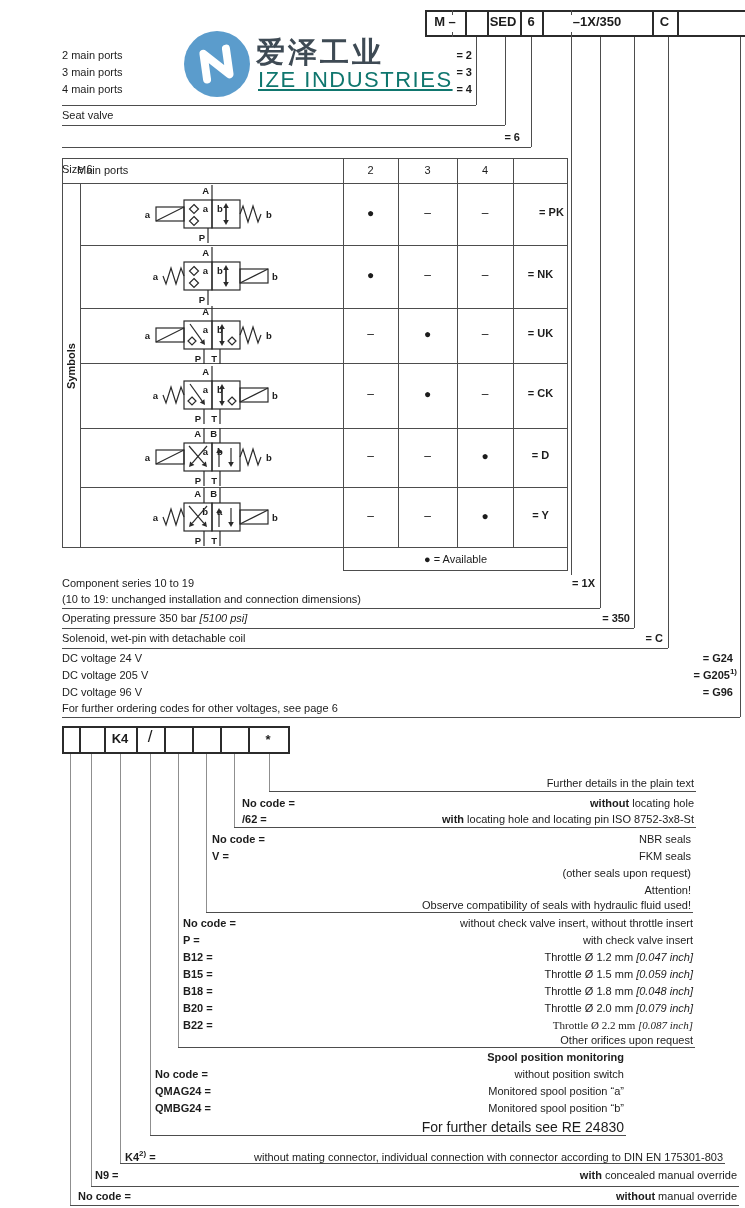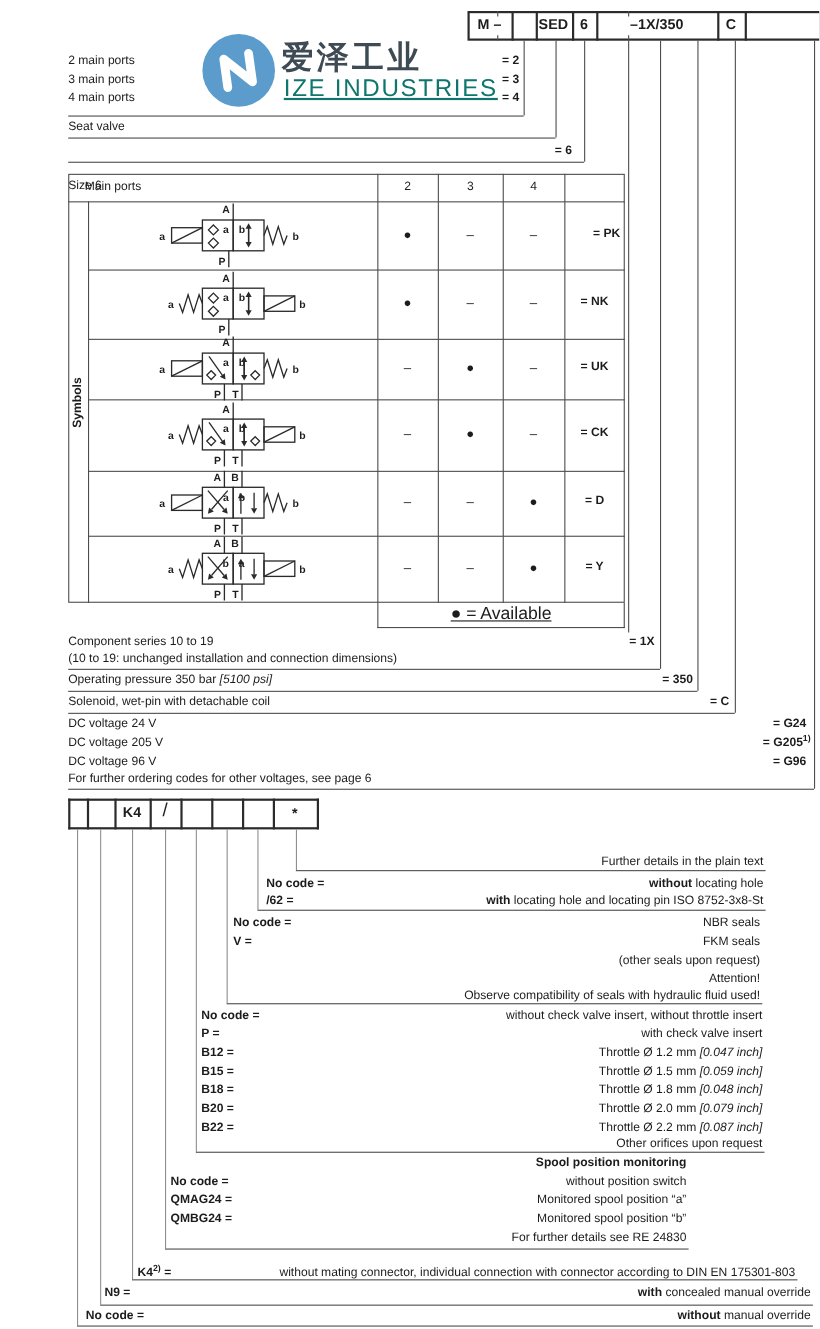--- a/index.html
+++ b/index.html
@@ -78,21 +78,21 @@
   <div class="hl" style="left:80px;top:363px;width:488px;"></div>
   <div class="hl" style="left:80px;top:428px;width:488px;"></div>
   <div class="hl" style="left:80px;top:487px;width:488px;"></div>
   <div class="t" style="left:77px;top:164px;">Main ports</div>
   <div class="t c" style="left:343px;top:164px;width:55px;">2</div>
   <div class="t c" style="left:398px;top:164px;width:59px;">3</div>
   <div class="t c" style="left:457px;top:164px;width:56px;">4</div>
   <div style="position:absolute;left:62px;top:183px;width:18px;height:365px;display:flex;align-items:center;justify-content:center;">
     <span class="b" style="transform:rotate(-90deg);font-size:11px;white-space:nowrap;">Symbols</span>
   </div>
-  <div style="position:absolute;left:343px;top:548px;width:225px;height:23px;border:1px solid #4d4d4d;border-top:none;box-sizing:border-box;display:flex;align-items:center;justify-content:center;font-size:16px;text-decoration:underline;">● = Available</div>
+  <div style="position:absolute;left:343px;top:548px;width:225px;height:23px;border:1px solid #4d4d4d;border-top:none;box-sizing:border-box;display:flex;align-items:center;justify-content:center;font-size:11px;">● = Available</div>
   <div id="table-body"></div>
 
   <div class="vl" style="left:571px;top:37px;height:538px;"></div>
 
   <div class="t" style="left:62px;top:577px;">Component series 10 to 19</div>
   <div class="t b r" style="left:495px;top:577px;width:100px;">= 1X</div>
   <div class="t" style="left:62px;top:593px;">(10 to 19: unchanged installation and connection dimensions)</div>
   <div class="hl" style="left:62px;top:608px;width:538px;"></div>
   <div class="vl" style="left:600px;top:37px;height:571px;"></div>
 
@@ -329,32 +329,32 @@
     <div style="position: absolute; left: 238px; top: 934px; width: 455px; text-align: right; font-size: 11px; white-space: nowrap;">with check valve insert</div>
     <div style="position: absolute; left: 183px; top: 951px; font-size: 11px; font-weight: 700; white-space: nowrap;">B12 =</div>
     <div style="position: absolute; left: 238px; top: 951px; width: 455px; text-align: right; font-size: 11px; white-space: nowrap;">Throttle Ø 1.2 mm <span style="font-style: italic;">[0.047 inch]</span></div>
     <div style="position: absolute; left: 183px; top: 968px; font-size: 11px; font-weight: 700; white-space: nowrap;">B15 =</div>
     <div style="position: absolute; left: 238px; top: 968px; width: 455px; text-align: right; font-size: 11px; white-space: nowrap;">Throttle Ø 1.5 mm <span style="font-style: italic;">[0.059 inch]</span></div>
     <div style="position: absolute; left: 183px; top: 985px; font-size: 11px; font-weight: 700; white-space: nowrap;">B18 =</div>
     <div style="position: absolute; left: 238px; top: 985px; width: 455px; text-align: right; font-size: 11px; white-space: nowrap;">Throttle Ø 1.8 mm <span style="font-style: italic;">[0.048 inch]</span></div>
     <div style="position: absolute; left: 183px; top: 1002px; font-size: 11px; font-weight: 700; white-space: nowrap;">B20 =</div>
     <div style="position: absolute; left: 238px; top: 1002px; width: 455px; text-align: right; font-size: 11px; white-space: nowrap;">Throttle Ø 2.0 mm <span style="font-style: italic;">[0.079 inch]</span></div>
     <div style="position: absolute; left: 183px; top: 1019px; font-size: 11px; font-weight: 700; white-space: nowrap;">B22 =</div>
-    <div style="position: absolute; left: 238px; top: 1019px; width: 455px; text-align: right; font-size: 11px; white-space: nowrap;">Throttle Ø 2.2 mm <span style="font-style: italic;">[0.087 inch]</span></div>
+    <div style="position: absolute; left: 238px; top: 1019px; width: 455px; text-align: right; font-size: 11px; white-space: nowrap; font-family: Liberation Serif, serif;">Throttle Ø 2.2 mm <span style="font-style: italic;">[0.087 inch]</span></div>
     <div style="position: absolute; left: 238px; top: 1034px; width: 455px; text-align: right; font-size: 11px; white-space: nowrap;">Other orifices upon request</div>
     <div style="position: absolute; left: 150px; top: 754px; width: 1px; height: 381px; background: rgb(143, 143, 143);"></div>
     <div style="position: absolute; left: 150px; top: 1135px; width: 476px; height: 1px; background: rgb(77, 77, 77);"></div>
     <div style="position: absolute; left: 150px; top: 1051px; width: 474px; text-align: right; font-size: 11px; font-weight: 700; white-space: nowrap;">Spool position monitoring</div>
     <div style="position: absolute; left: 155px; top: 1068px; font-size: 11px; font-weight: 700; white-space: nowrap;">No code =</div>
     <div style="position: absolute; left: 210px; top: 1068px; width: 414px; text-align: right; font-size: 11px; white-space: nowrap;">without position switch</div>
     <div style="position: absolute; left: 155px; top: 1085px; font-size: 11px; font-weight: 700; white-space: nowrap;">QMAG24 =</div>
     <div style="position: absolute; left: 210px; top: 1085px; width: 414px; text-align: right; font-size: 11px; white-space: nowrap;">Monitored spool position “a”</div>
     <div style="position: absolute; left: 155px; top: 1102px; font-size: 11px; font-weight: 700; white-space: nowrap;">QMBG24 =</div>
     <div style="position: absolute; left: 210px; top: 1102px; width: 414px; text-align: right; font-size: 11px; white-space: nowrap;">Monitored spool position “b”</div>
-    <div style="position: absolute; left: 210px; top: 1119px; width: 414px; text-align: right; font-size: 11px; white-space: nowrap;">For further details see RE 24830</div>
+    <div style="position: absolute; left: 210px; top: 1119px; width: 414px; text-align: right; font-size: 14px; white-space: nowrap;">For further details see RE 24830</div>
     <div style="position: absolute; left: 120px; top: 754px; width: 1px; height: 409px; background: rgb(143, 143, 143);"></div>
     <div style="position: absolute; left: 120px; top: 1163px; width: 605px; height: 1px; background: rgb(77, 77, 77);"></div>
     <div style="position: absolute; left: 125px; top: 1151px; font-size: 11px; font-weight: 700; white-space: nowrap;">K4<sup>2)</sup> =</div>
     <div style="position: absolute; left: 180px; top: 1151px; width: 543px; text-align: right; font-size: 11px; white-space: nowrap;">without mating connector, individual connection with connector according to DIN EN 175301-803</div>
     <div style="position: absolute; left: 91px; top: 754px; width: 1px; height: 432px; background: rgb(143, 143, 143);"></div>
     <div style="position: absolute; left: 91px; top: 1186px; width: 648px; height: 1px; background: rgb(77, 77, 77);"></div>
     <div style="position: absolute; left: 95px; top: 1169px; font-size: 11px; font-weight: 700; white-space: nowrap;">N9 =</div>
     <div style="position: absolute; left: 150px; top: 1169px; width: 587px; text-align: right; font-size: 11px; white-space: nowrap;"><span style="font-weight: 700;">with</span> concealed manual override</div>
     <div style="position: absolute; left: 70px; top: 754px; width: 1px; height: 451px; background: rgb(143, 143, 143);"></div>
     <div style="position: absolute; left: 70px; top: 1205px; width: 669px; height: 1px; background: rgb(77, 77, 77);"></div>

